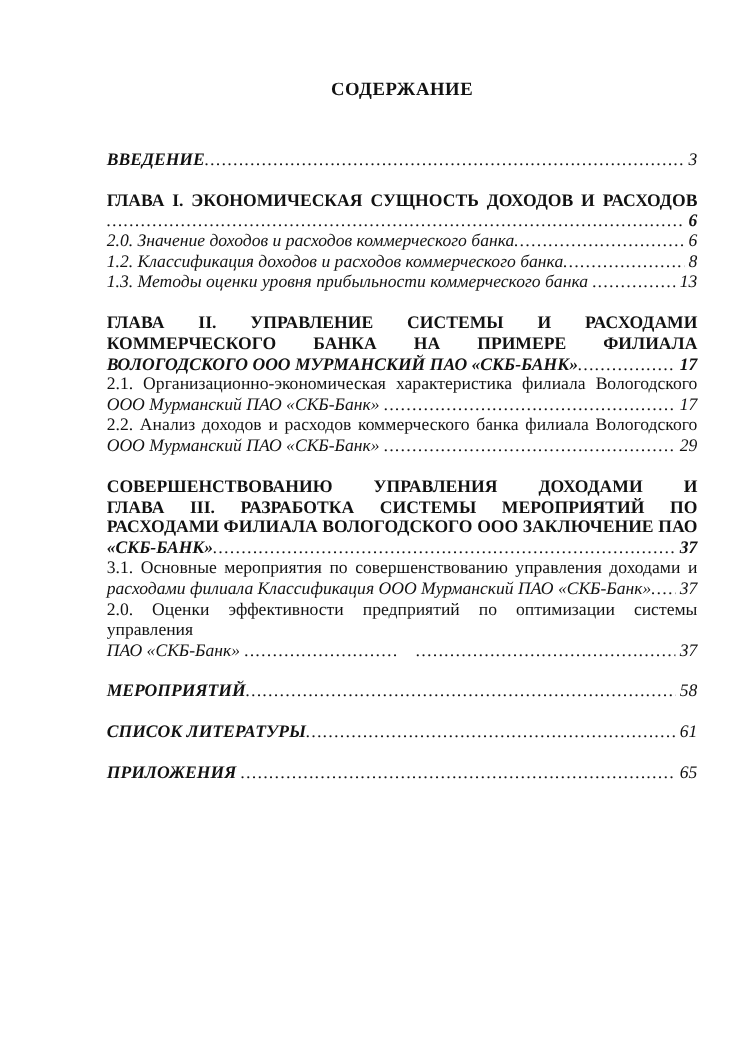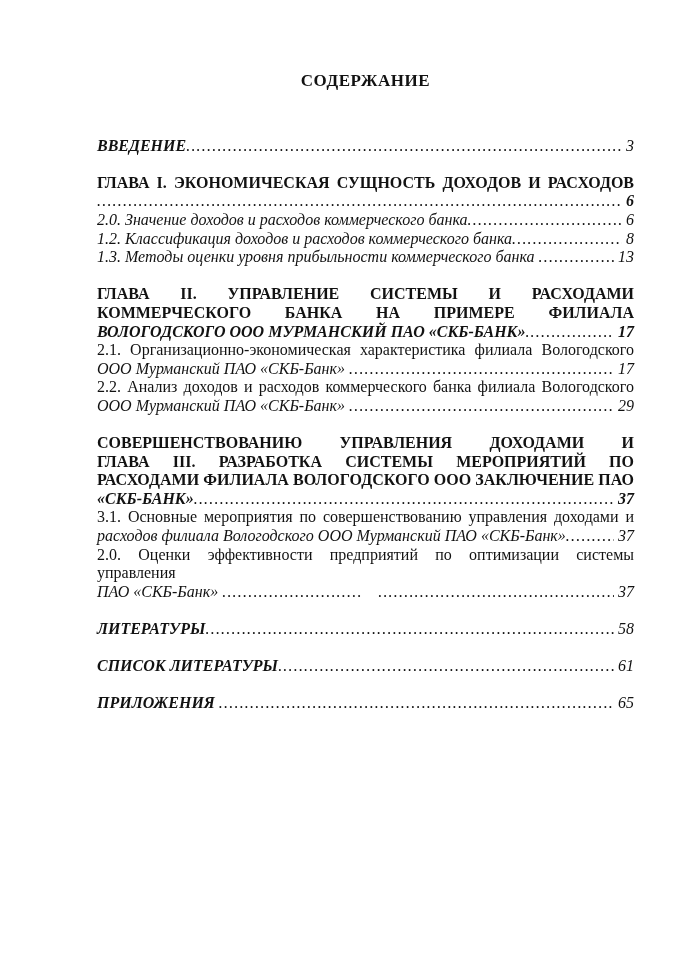--- a/index.html
+++ b/index.html
@@ -140,38 +140,38 @@
         <div class="line">РАСХОДАМИ ФИЛИАЛА ВОЛОГОДСКОГО ООО ЗАКЛЮЧЕНИЕ ПАО</div>
         <div class="lastline">
       <span class="text">«СКБ-БАНК»</span>
       <span class="dots"></span>
       <span class="num bold">37</span>
     </div>
   </div>
       <div class="entry">
     <div class="line">3.1. Основные мероприятия по совершенствованию управления доходами и</div>
         <div class="lastline">
-      <span class="text">расходов филиала Вологодского ООО Мурманский ПАО «СКБ-Банк»</span>
+      <span class="text">расходами филиала Классификация ООО Мурманский ПАО «СКБ-Банк»</span>
       <span class="dots"></span>
       <span class="num">37</span>
     </div>
   </div>
       <div class="entry">
     <div class="line">2.0. Оценки эффективности предприятий по оптимизации системы управления</div>
         <div class="lastline">
       <span class="text">ПАО «СКБ-Банк» </span>
       <span class="dots dots-fixed"></span>
           <span class="dotgap"></span>
           <span class="dots"></span>
       <span class="num">37</span>
     </div>
   </div>
       <div class="entry bold group-start">
     <div class="lastline">
-      <span class="text">ЛИТЕРАТУРЫ</span>
+      <span class="text">МЕРОПРИЯТИЙ</span>
       <span class="dots"></span>
       <span class="num">58</span>
     </div>
   </div>
       <div class="entry bold group-start">
     <div class="lastline">
       <span class="text">СПИСОК ЛИТЕРАТУРЫ</span>
       <span class="dots"></span>
       <span class="num">61</span>
     </div>

